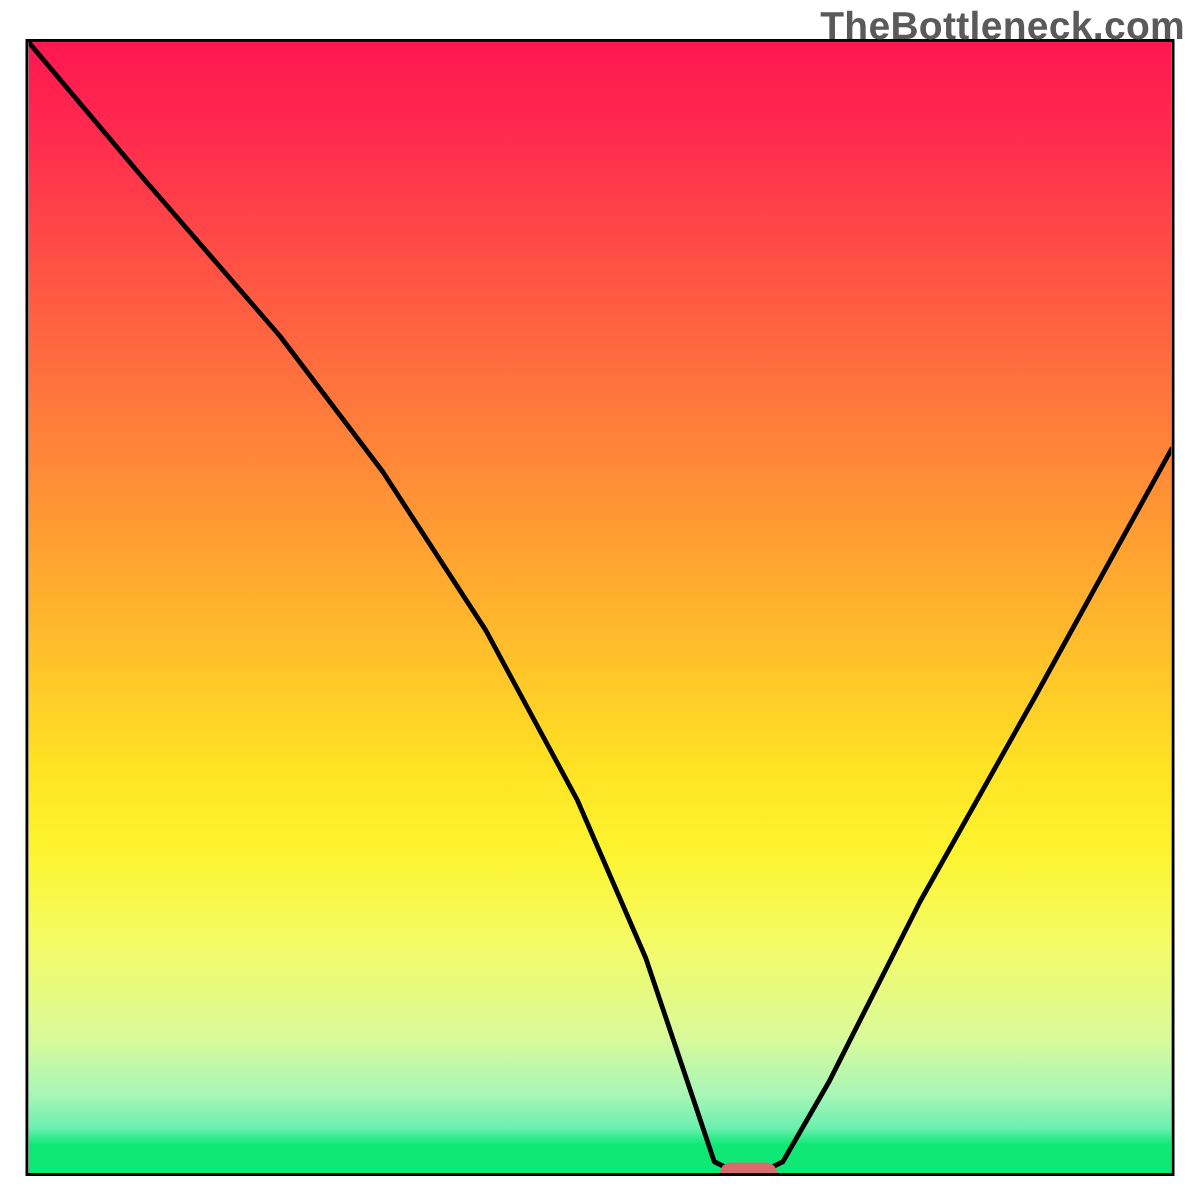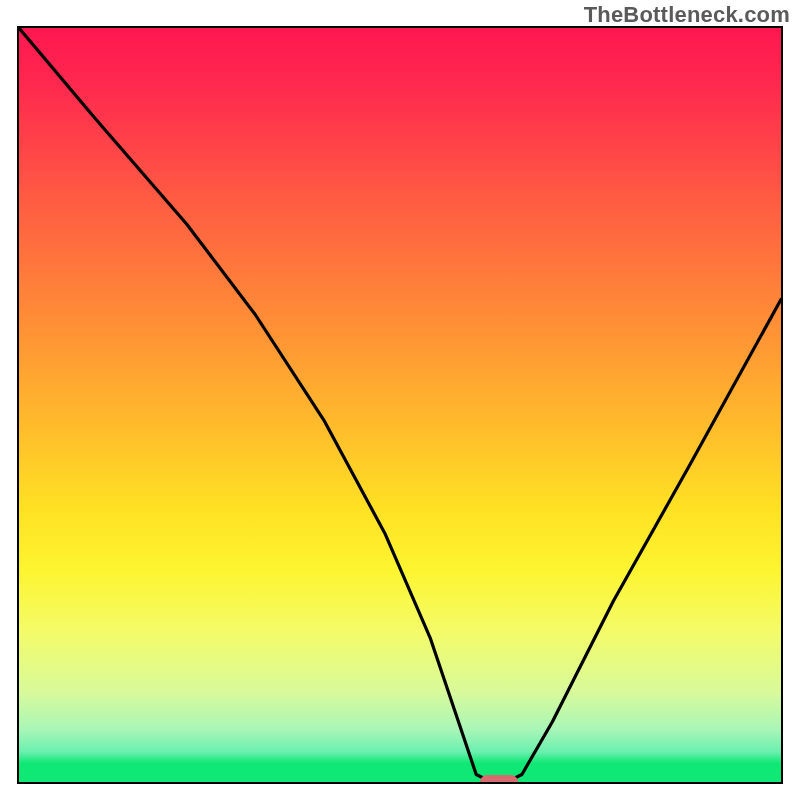--- a/index.html
+++ b/index.html
@@ -12,21 +12,21 @@
   }
   .canvas {
     position: relative;
     width: 800px;
     height: 800px;
   }
   .watermark {
     position: absolute;
     top: 2px;
     right: 10px;
-    font-size: 22px;
+    font-size: 26px;
     font-weight: 600;
     color: #5a5a5a;
     letter-spacing: 0.2px;
     z-index: 20;
   }
   .frame {
     position: absolute;
     left: 17px;
     top: 26px;
     width: 766px;

